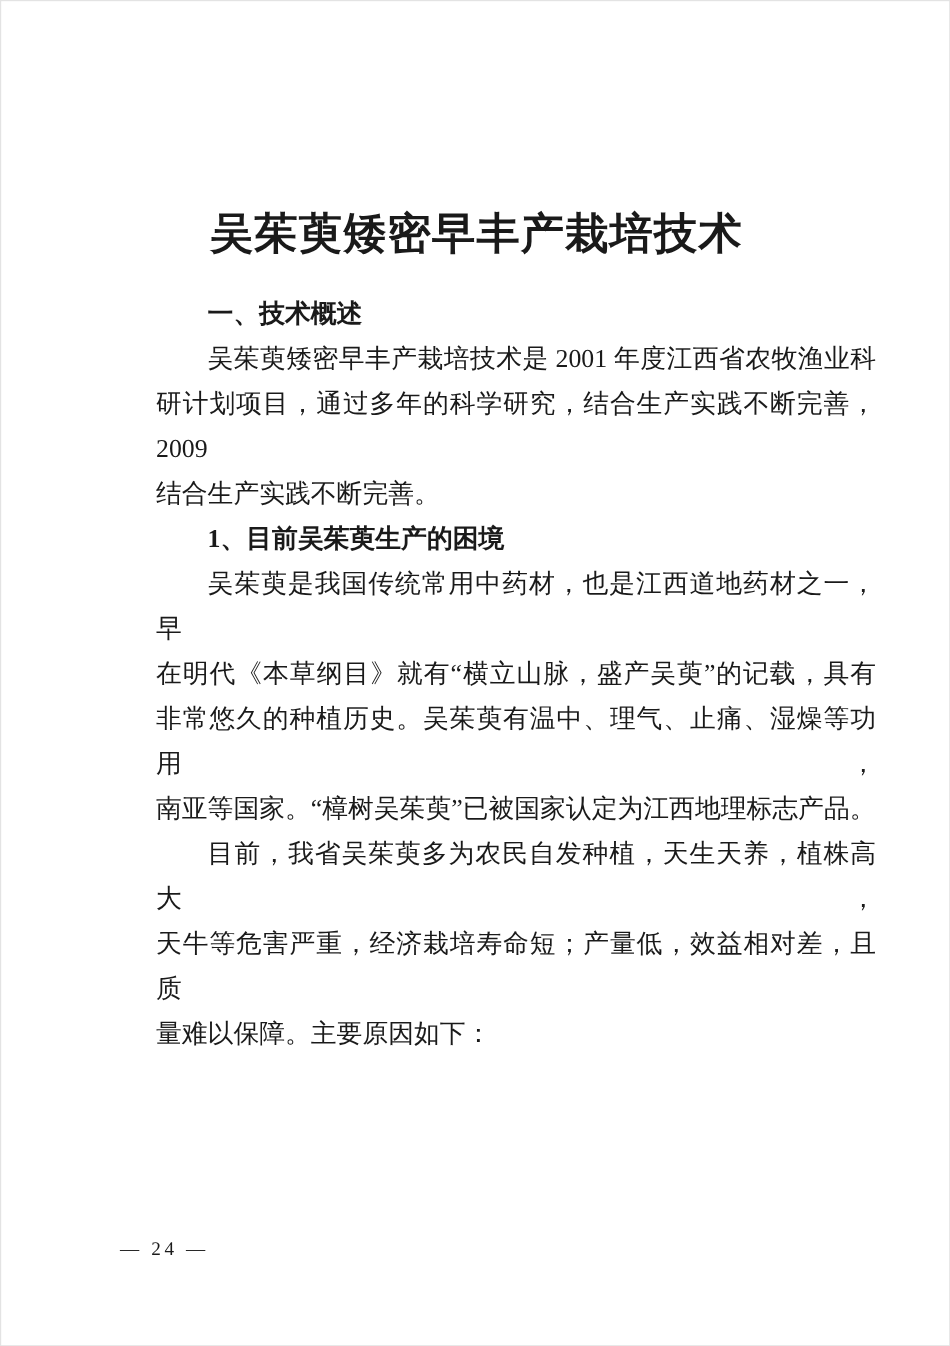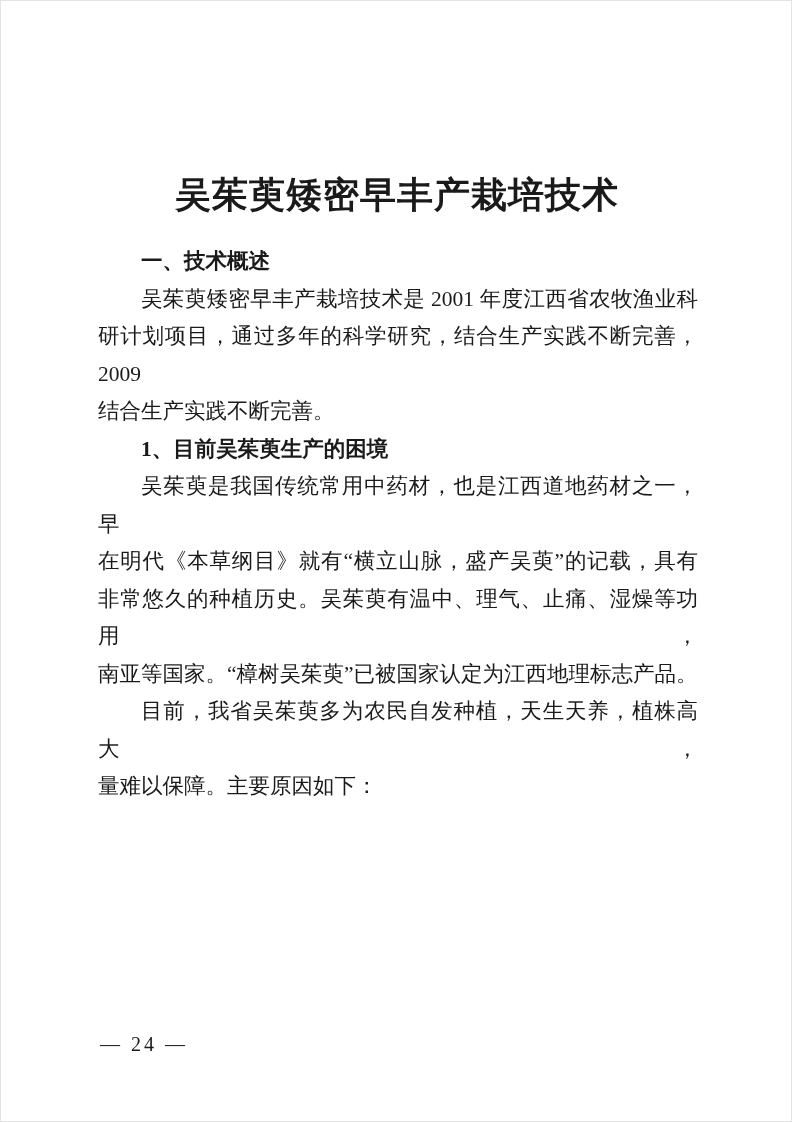--- a/index.html
+++ b/index.html
@@ -32,37 +32,38 @@
     position: absolute;
     top: 242px;
     left: 97px;
     width: 600px;
     font-size: 21.5px;
     line-height: 37.5px;
   }
   .line {
     width: 600px;
     white-space: nowrap;
+    margin-left: 32px;
   }
   .line.fill {
     white-space: normal;
     text-align: justify;
     text-align-last: justify;
   }
   .line.indent { text-indent: 2em; }
   .heading {
     font-weight: bold;
     text-indent: 2em;
     font-family: "Liberation Serif", "DejaVu Serif", serif;
   }
   .page-footer {
     position: absolute;
     left: 99px;
     top: 1032px;
-    font-size: 20px;
+    font-size: 16px;
     letter-spacing: 3px;
     font-family: "Liberation Serif", "DejaVu Serif", serif;
   }
 </style>
 </head>
 <body>
 
 <div class="page">
 
   <div class="doc-title">吴茱萸矮密早丰产栽培技术</div>
@@ -82,20 +83,21 @@
 
     <div>
       <div class="line fill indent">吴茱萸是我国传统常用中药材，也是江西道地药材之一，早</div>
       <div class="line fill">在明代《本草纲目》就有“横立山脉，盛产吴萸”的记载，具有</div>
       <div class="line fill">非常悠久的种植历史。吴茱萸有温中、理气、止痛、湿燥等功用，</div>
       <div class="line">南亚等国家。“樟树吴茱萸”已被国家认定为江西地理标志产品。</div>
     </div>
 
     <div>
       <div class="line fill indent">目前，我省吴茱萸多为农民自发种植，天生天养，植株高大，</div>
+      <div class="line fill">天牛等危害严重，经济栽培寿命短；产量低，效益相对差，且质</div>
       <div class="line">量难以保障。主要原因如下：</div>
     </div>
 
   </div>
 
   <div class="page-footer">— 24 —</div>
 
 </div>
 
 </body></html>

